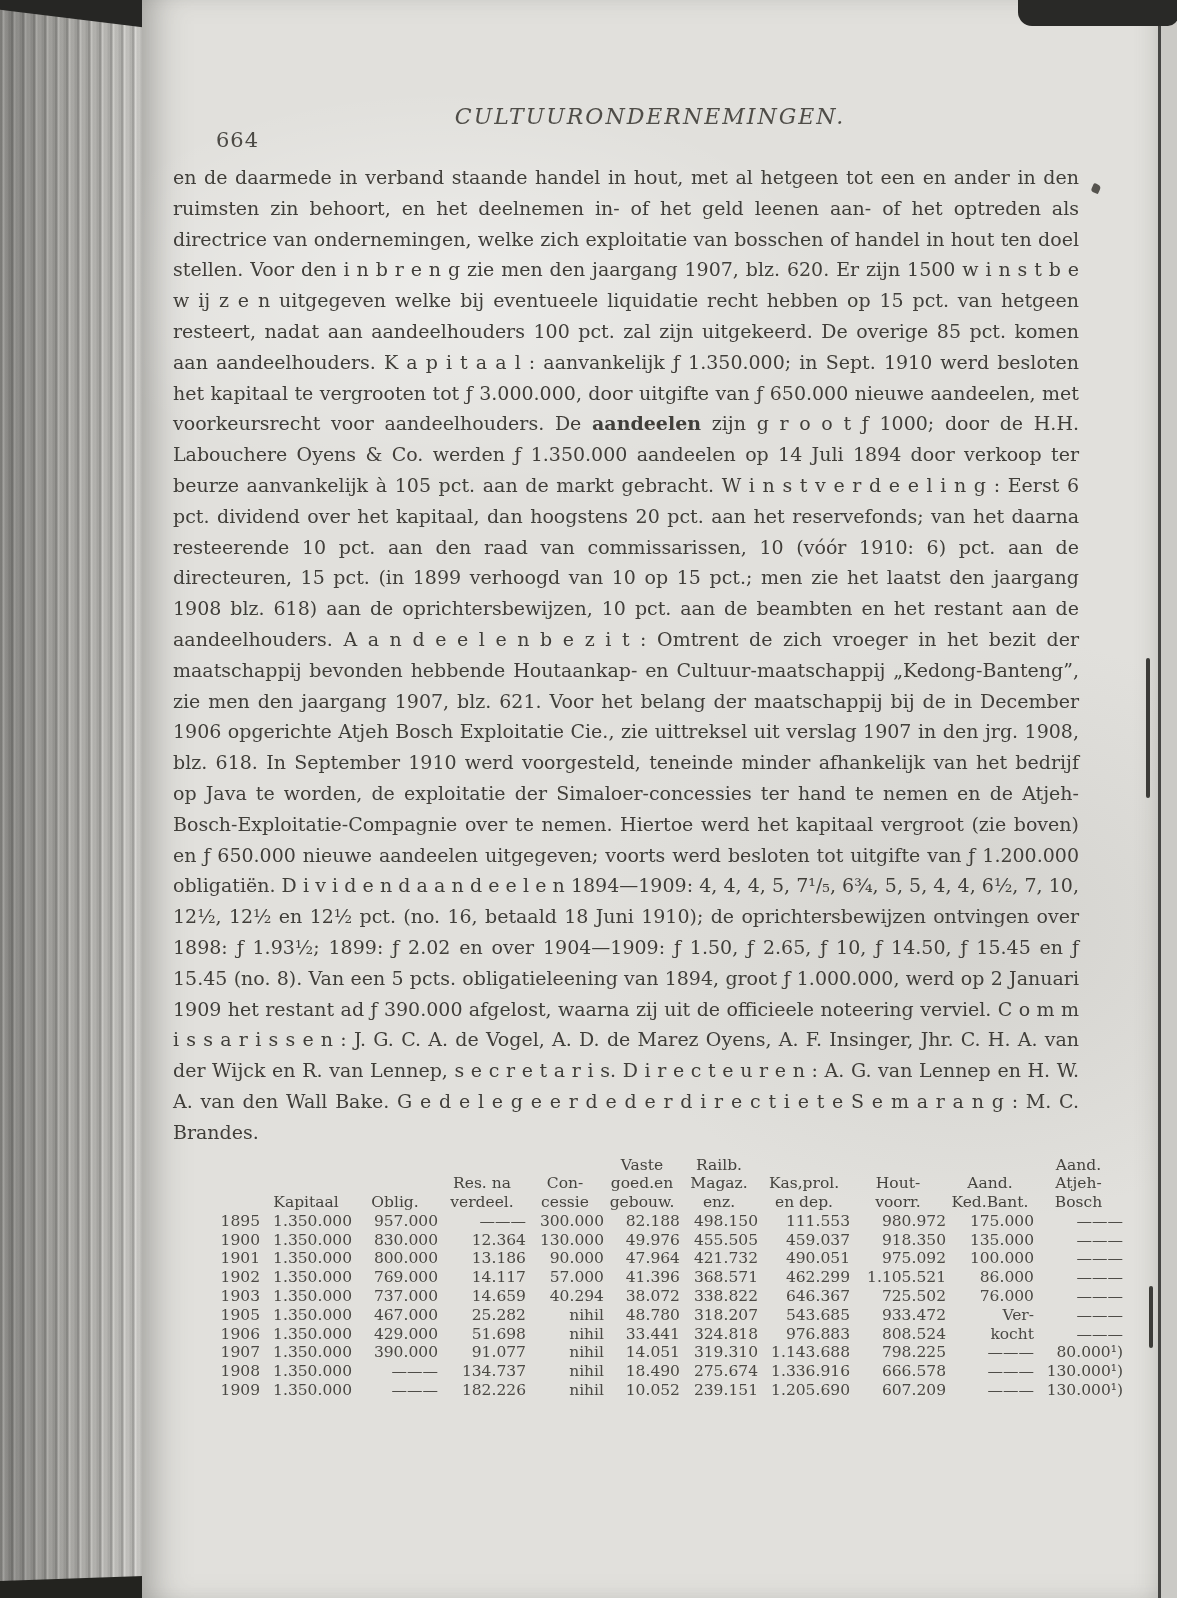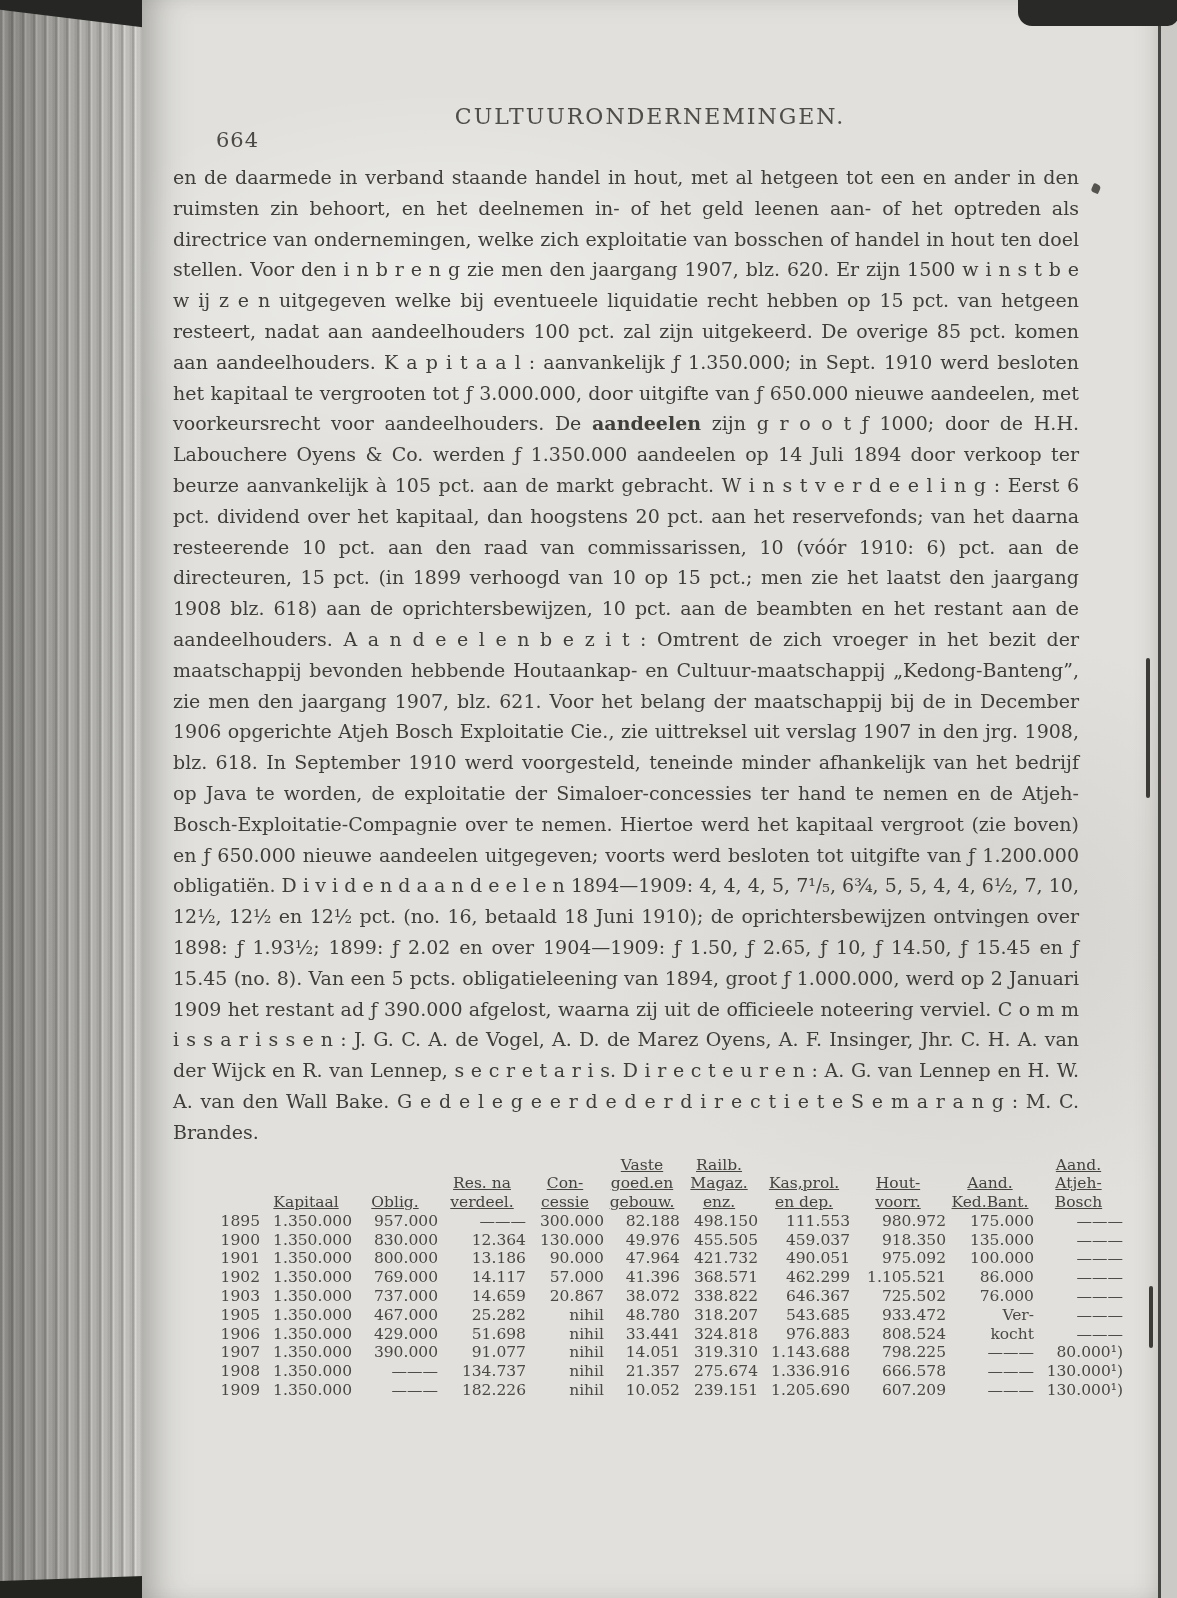--- a/index.html
+++ b/index.html
@@ -29,36 +29,36 @@
     box-shadow: inset 28px 0 38px -22px rgba(75,75,72,.50), inset -14px 0 26px -18px rgba(110,110,106,.45);
   }
   .right-strip{position:absolute;right:0;top:0;width:16px;height:1598px;background:#cbcac6;border-left:3px solid #454543;}
   .margin-mark{position:absolute;width:4px;background:#3c3b38;border-radius:2px;}
   .mark1{left:1146px;top:658px;height:140px;}
   .mark2{left:1149px;top:1286px;height:62px;}
   .ink-dot{position:absolute;left:1092px;top:184px;width:8px;height:9px;background:#55534e;border-radius:2px 4px 1px 3px;transform:rotate(24deg);}
   
   .pagehead{position:relative;padding-top:104px;height:42px;}
   .pagenum{position:absolute;left:74px;top:128px;font-size:21px;color:#4c4a45;letter-spacing:1px;}
-  .runhead{display:block;text-align:center;font-size:22px;letter-spacing:2px;color:#4f4d48;}
+  .runhead{display:block;text-align:center;font-style:italic;font-size:22px;letter-spacing:2px;color:#4f4d48;}
   
   .body{
     margin:16px 56px 0 31px;width:906px;
     font-size:19px;line-height:30.8px;text-align:justify;color:#403e39;
   }
   .body .b{font-weight:bold;}
   
   table.fin{border-collapse:collapse;table-layout:fixed;width:919px;margin:8px 0 0 62px;color:#4a4843;}
   table.fin th,table.fin td{
     font-weight:normal;font-size:15.5px;line-height:18.8px;padding:0;white-space:nowrap;
     font-family:"DejaVu Serif","Liberation Serif",serif;
   }
   table.fin th{vertical-align:bottom;text-align:center;color:#45433e;}
   table.fin td{text-align:right;}
-  table.fin th div{min-height:18.8px;text-decoration:underline;}
+  table.fin th div{min-height:18.8px;}
   .footnote{margin:4px 0 0 102px;font-size:15.5px;color:#4a4843;word-spacing:8px;}
 </style>
 </head>
 <body>
 
 <div class="scan">
   <div class="fore-edge"></div>
   <div class="corner-tl"></div>
   <div class="corner-bl"></div>
 
@@ -194,21 +194,21 @@
             <td>462.299</td>
             <td>1.105.521</td>
             <td>86.000</td>
             <td>———</td>
           </tr>
           <tr>
             <td>1903</td>
             <td>1.350.000</td>
             <td>737.000</td>
             <td>14.659</td>
-            <td>20.867</td>
+            <td>40.294</td>
             <td>38.072</td>
             <td>338.822</td>
             <td>646.367</td>
             <td>725.502</td>
             <td>76.000</td>
             <td>———</td>
           </tr>
           <tr>
             <td>1905</td>
             <td>1.350.000</td>
@@ -247,21 +247,21 @@
             <td>798.225</td>
             <td>———</td>
             <td>80.000¹)</td>
           </tr>
           <tr>
             <td>1908</td>
             <td>1.350.000</td>
             <td>———</td>
             <td>134.737</td>
             <td>nihil</td>
-            <td>21.357</td>
+            <td>18.490</td>
             <td>275.674</td>
             <td>1.336.916</td>
             <td>666.578</td>
             <td>———</td>
             <td>130.000¹)</td>
           </tr>
           <tr>
             <td>1909</td>
             <td>1.350.000</td>
             <td>———</td>

